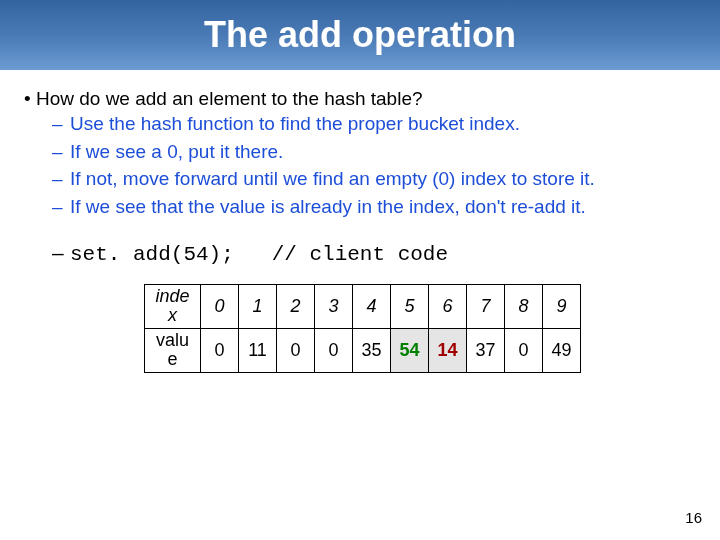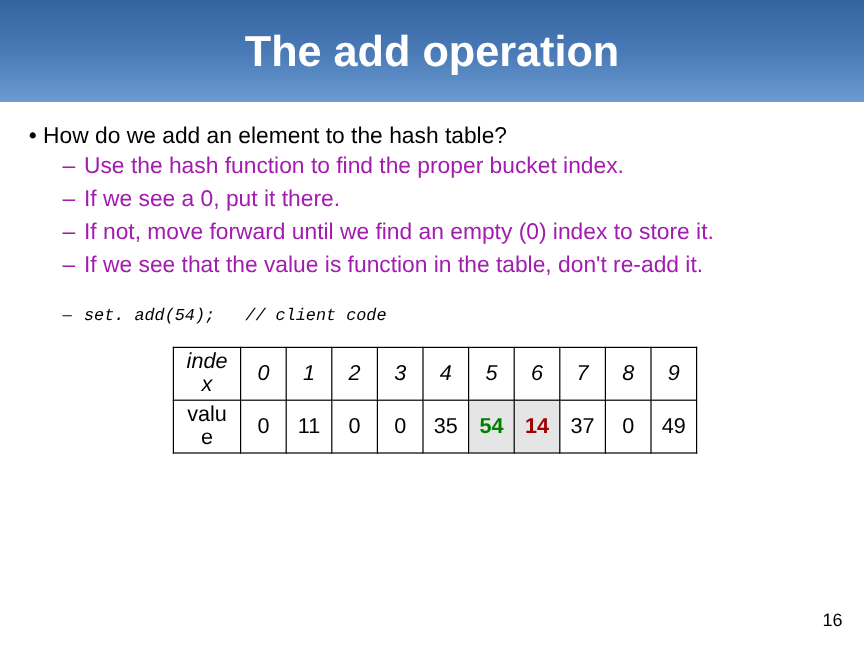--- a/index.html
+++ b/index.html
@@ -6,21 +6,21 @@
   body {
     width: 720px;
     height: 540px;
     background: #fff;
     font-family: Verdana, Arial, sans-serif;
     position: relative;
     overflow: hidden;
   }
   .title-bar {
     width: 100%;
-    height: 85px;
+    height: 70px;
     background: linear-gradient(to bottom, #3264a0 0%, #4a7ab5 50%, #6b9bd1 100%);
     display: flex;
     align-items: center;
     justify-content: center;
   }
   .title-bar h1 {
     color: #fff;
     font-size: 36px;
     font-weight: bold;
     font-family: Verdana, Arial, sans-serif;
@@ -32,38 +32,37 @@
     font-size: 19px;
     color: #000;
     font-family: Verdana, Arial, sans-serif;
   }
   .sub-list {
     margin-left: 28px;
     margin-bottom: 18px;
   }
   .sub-item {
     font-size: 19px;
-    color: #a21caf;
+    color: #1d4ed8;
     line-height: 1.45;
     font-family: Verdana, Arial, sans-serif;
   }
   .sub-item .dash {
     display: inline-block;
     width: 18px;
   }
   .code-list {
     margin-left: 28px;
     margin-bottom: 14px;
   }
   .code-item {
     font-family: "Courier New", monospace;
-    font-size: 14px;
+    font-size: 21px;
     color: #000;
     line-height: 1.4;
-    font-style: italic;
   }
   .code-item .dash {
     display: inline-block;
     width: 18px;
     font-family: Verdana, Arial, sans-serif;
   }
   .comment { color: #000; }
   .table-wrap {
     margin-left: 120px;
     margin-top: 8px;
@@ -113,21 +112,21 @@
 </div>
 
 <div class="content">
 
   <div class="main-bullet">• How do we add an element to the hash table?</div>
 
   <div class="sub-list">
     <div class="sub-item"><span class="dash">–</span><span>Use the hash function to find the proper bucket index.</span></div>
     <div class="sub-item"><span class="dash">–</span><span>If we see a 0, put it there.</span></div>
     <div class="sub-item"><span class="dash">–</span><span>If not, move forward until we find an empty (0) index to store it.</span></div>
-    <div class="sub-item"><span class="dash">–</span><span>If we see that the value is function in the table, don't re-add it.</span></div>
+    <div class="sub-item"><span class="dash">–</span><span>If we see that the value is already in the index, don't re-add it.</span></div>
   </div>
 
   <div class="code-list">
     <div class="code-item"><span class="dash">–</span><span>set. add(54);</span>&nbsp;&nbsp;&nbsp;<span class="comment">// client code</span></div>
   </div>
 
   <div class="table-wrap">
     <table>
       <tbody>
           <tr class="idx-row">

